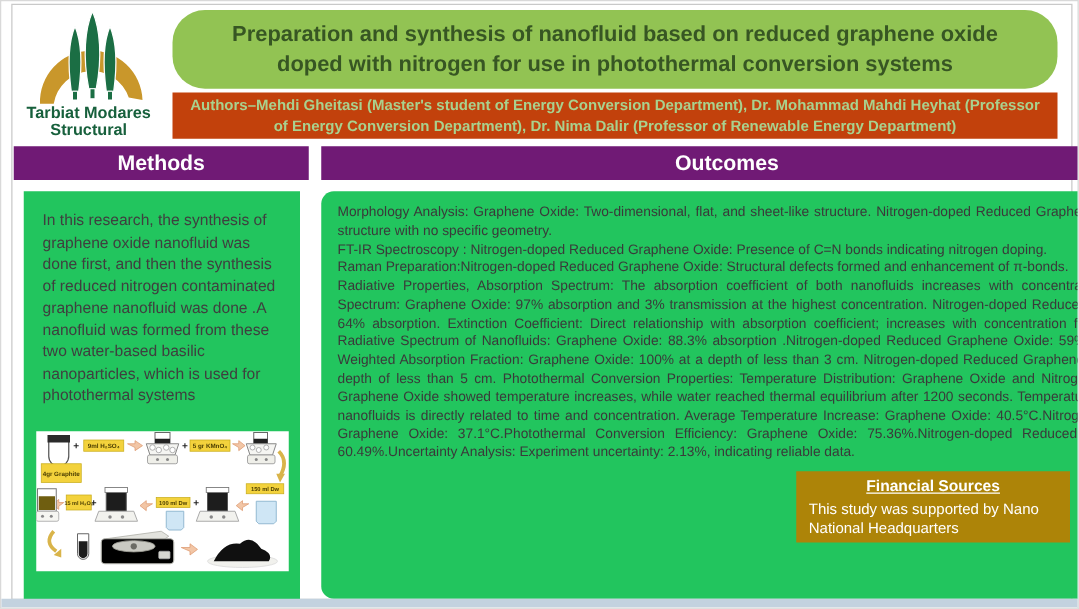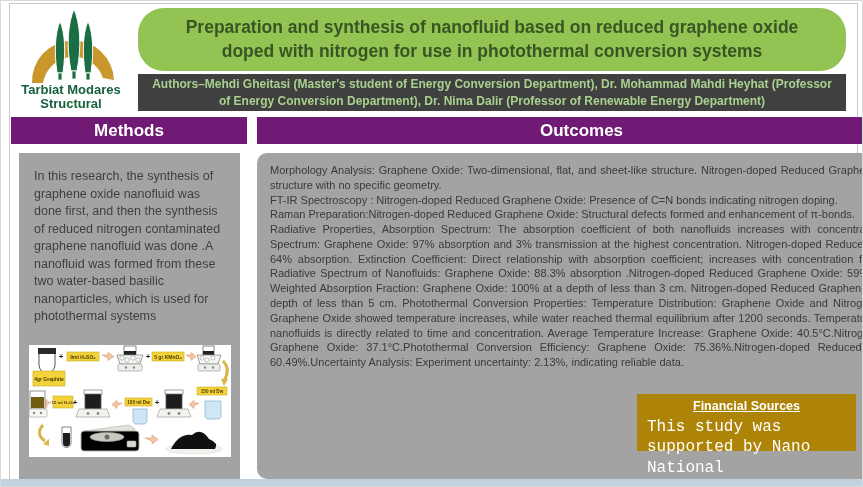--- a/index.html
+++ b/index.html
@@ -21,46 +21,46 @@
   .logo-block svg { display:block; margin:0 auto; }
   .logo-text { color:#17603c; font-weight:bold; font-size:13px; line-height:1.05; text-align:center; padding-right:6px; margin-top:-2px; }
   .title-box {
     position:absolute; left:137px; top:7px; width:708px; height:63px;
     background:#92c353; color:#375623; font-weight:bold; font-size:17.5px;
     display:flex; align-items:center; justify-content:center; text-align:center;
     line-height:1.35; padding:0 26px;border-radius:26px;
   }
   .authors-bar {
     position:absolute; left:137px; top:73px; width:708px; height:37px;
-    background:#404040; color:#a9d18e; font-weight:bold; font-size:12px;
+    background:#c2410c; color:#a9d18e; font-weight:bold; font-size:12px;
     display:flex; align-items:center; justify-content:center; text-align:center;
     line-height:1.4; padding:0 10px;
   }
   
   .section-header {
     position:absolute; height:27px; background:#701a75; color:#ffffff;
     font-weight:bold; font-size:17px; display:flex; align-items:center; justify-content:center;
   }
   #methods-header { left:10px; top:116px; width:236px; }
   #outcomes-header { left:256px; top:116px; width:649px; }
   
-  .content-box { position:absolute; background:#a3a3a3; }
+  .content-box { position:absolute; background:#22c55e; }
   #methods-box { left:18px; top:152px; width:221px; height:328px; }
   #methods-text { padding:15px 12px 0 15px; font-size:12.5px; color:#3f3f3f; line-height:1.4; }
   #diagram { position:absolute; left:10px; top:192px; width:202px; height:112px; background:#ffffff; }
   #outcomes-box { left:256px; top:152px; width:714px; height:326px;border-radius:10px; }
   #outcomes-text { padding:10px 13px 0 13px; font-size:11px; line-height:1.345; color:#3a3a3a; text-align:justify; }
   #outcomes-text p { margin:0; }
   
   #financial-box {
-    position:absolute; left:380px; top:241px; width:219px; height:57px;
+    position:absolute; left:380px; top:224px; width:219px; height:57px;
     background:#ad8408; color:#ffffff; padding:5px 10px 6px 10px;
   }
   #financial-title { font-size:12.5px; font-weight:bold; text-decoration:underline; text-align:center; margin-bottom:4px; }
-  #financial-body { font-size:16px; line-height:1.28;font-family:Liberation Mono, monospace; }
+  #financial-body { font-size:12px; line-height:1.28; }
   
   .dlabel { font-family:"Liberation Sans", sans-serif; font-weight:bold; }
 </style>
 </head>
 <body>
 
 <div id="page">
   <div id="frame"></div>
 
   <div class="logo-block">

